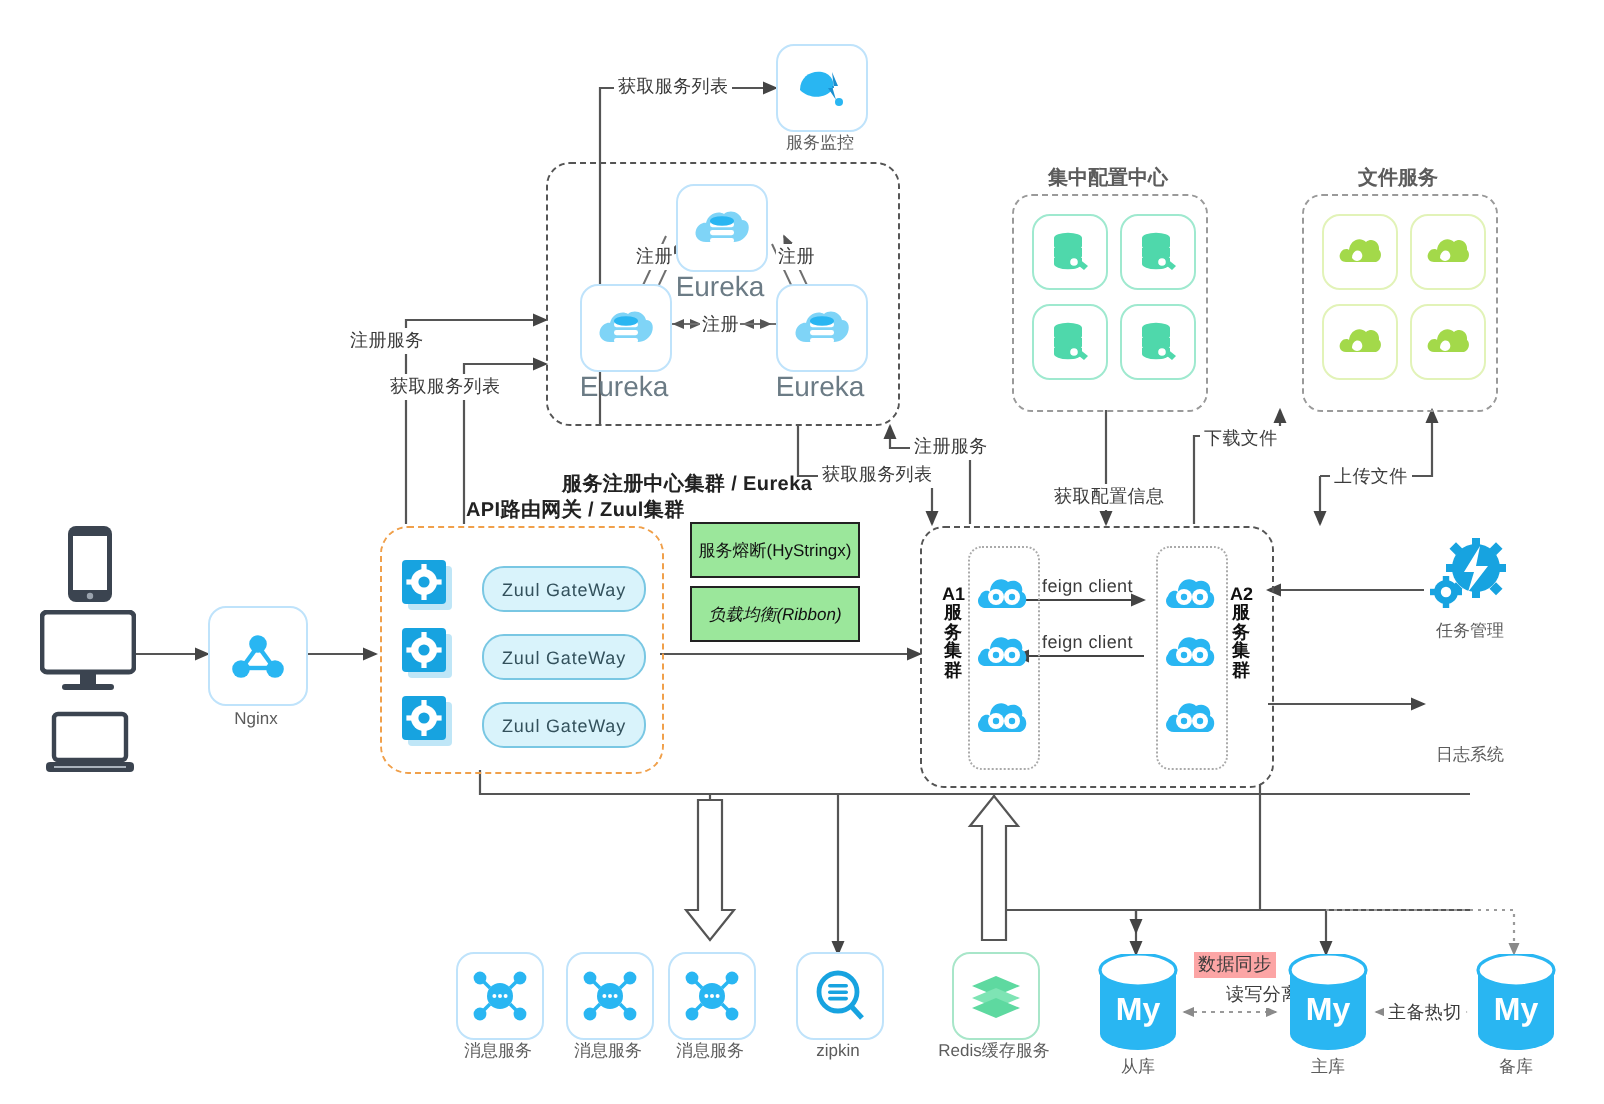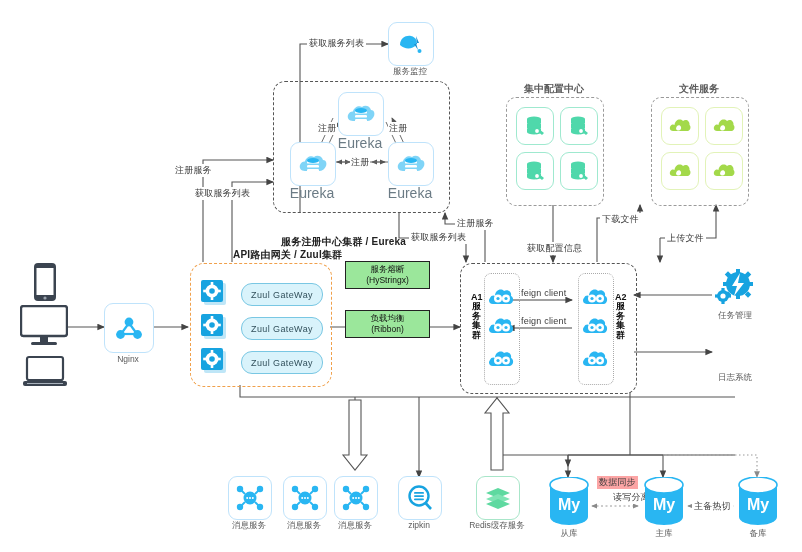--- a/index.html
+++ b/index.html
@@ -4,21 +4,21 @@
 <style>
   html,body{margin:0;padding:0;background:#ffffff;}
   body{width:802px;height:552px;overflow:hidden;font-family:"Liberation Sans","DejaVu Sans",sans-serif;}
   #stage{position:relative;width:802px;height:552px;background:#fff;}
   svg#wires{position:absolute;left:0;top:0;width:802px;height:552px;pointer-events:none;}
   .lbl{position:absolute;font-size:9px;color:#3b3b3b;white-space:nowrap;letter-spacing:.2px;}
   .lblb{font-weight:bold;color:#222;font-size:10px;}
   .node{position:absolute;}
   .cap{position:absolute;font-size:8.5px;color:#5c5c5c;white-space:nowrap;text-align:center;}
   .ricon{border:1.4px solid #bfe3fb;border-radius:9px;background:#fff;display:flex;align-items:center;justify-content:center;}
-  .grn-box{position:absolute;background:#9be79b;border:1px solid #222;display:flex;flex-direction:column;
+  .grn-box{position:absolute;background:#9be79b;border:1px solid #222;display:flex;
            align-items:center;justify-content:center;font-size:8.5px;color:#111;line-height:1.25;}
   .zuul{position:absolute;background:#d9f3fb;border:1px solid #79c7e3;border-radius:11px;
         display:flex;align-items:center;justify-content:center;font-size:9px;color:#33515c;letter-spacing:.4px;}
   .dashbox{position:absolute;border:1.6px dashed #555;border-radius:12px;}
   .dotbox{position:absolute;border:1.2px dotted #aaa;border-radius:7px;}
   .orangebox{position:absolute;border:1.8px dashed #f0a04b;border-radius:14px;}
   .greendash{position:absolute;border:1.4px dashed #9a9a9a;border-radius:10px;}
   .vlabel{position:absolute;font-size:9px;font-weight:bold;color:#111;width:11px;line-height:1.05;text-align:center;}
   .eu-cap{font-size:14px;color:#6b7b85;}
 </style>
@@ -260,21 +260,21 @@
           <rect x="17.6" y="11.7" width="3.2" height="2.6"></rect>
       </g>
     </svg>
   </div>
   <div class="zuul" style="left:241px;top:351px;width:80px;height:21px;">Zuul GateWay</div>
 
   <div class="grn-box" style="left:345px;top:261px;width:83px;height:26px;">
     <span>服务熔断</span>
     <span>(HyStringx)</span>
   </div>
-  <div class="grn-box" style="left:345px;top:310px;width:83px;height:26px;">
+  <div class="grn-box" style="left:345px;top:293px;width:83px;height:26px;font-style:italic;">
     <span>负载均衡</span>
     <span>(Ribbon)</span>
   </div>
 
   <div class="cap lblb" style="left:510px;top:82px;width:88px;font-size:10px;">集中配置中心</div>
   <div class="greendash" style="left:506px;top:97px;width:96px;height:107px;"></div>
   <div class="node ricon" style="left:516px;top:107px;width:36px;height:36px;border-color:#9fe9cf;">
     <svg width="24" height="24" viewBox="0 0 24 24">
       <ellipse cx="11" cy="5" rx="7" ry="2.6" fill="#4fd8ab"></ellipse>
       <path d="M4,5 v4 a7,2.6 0 0,0 14,0 V5" fill="#4fd8ab"></path>

